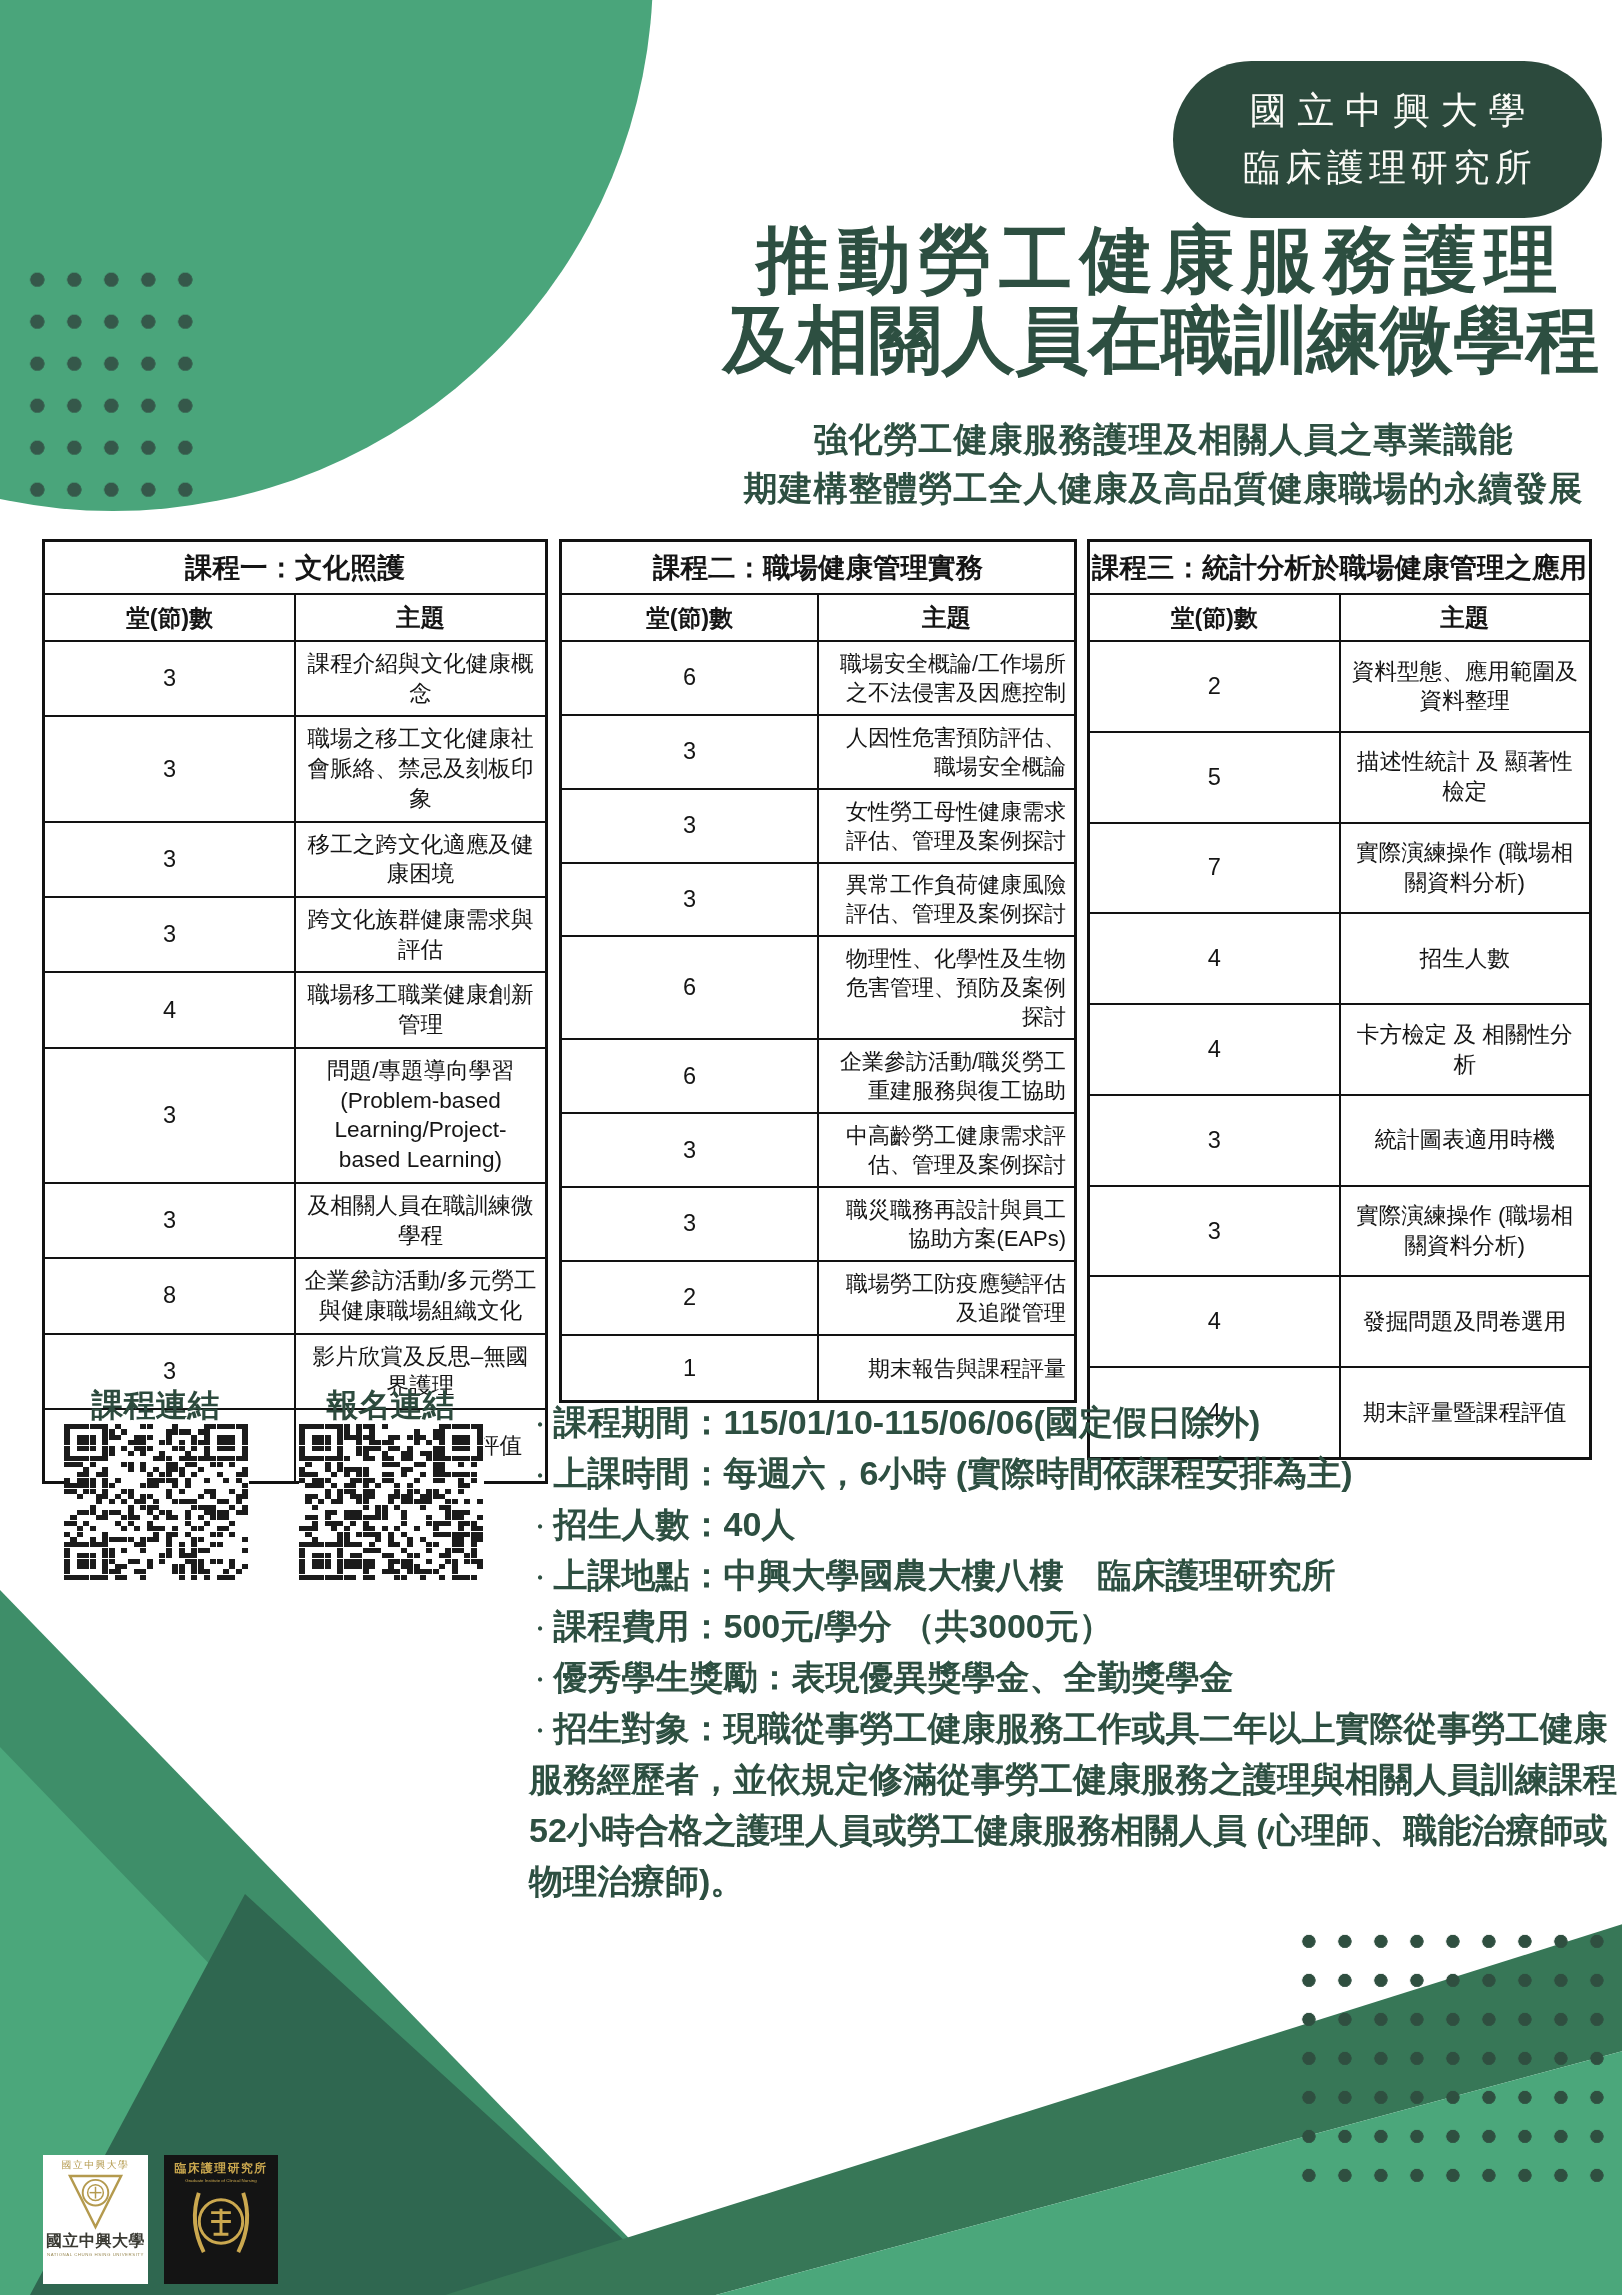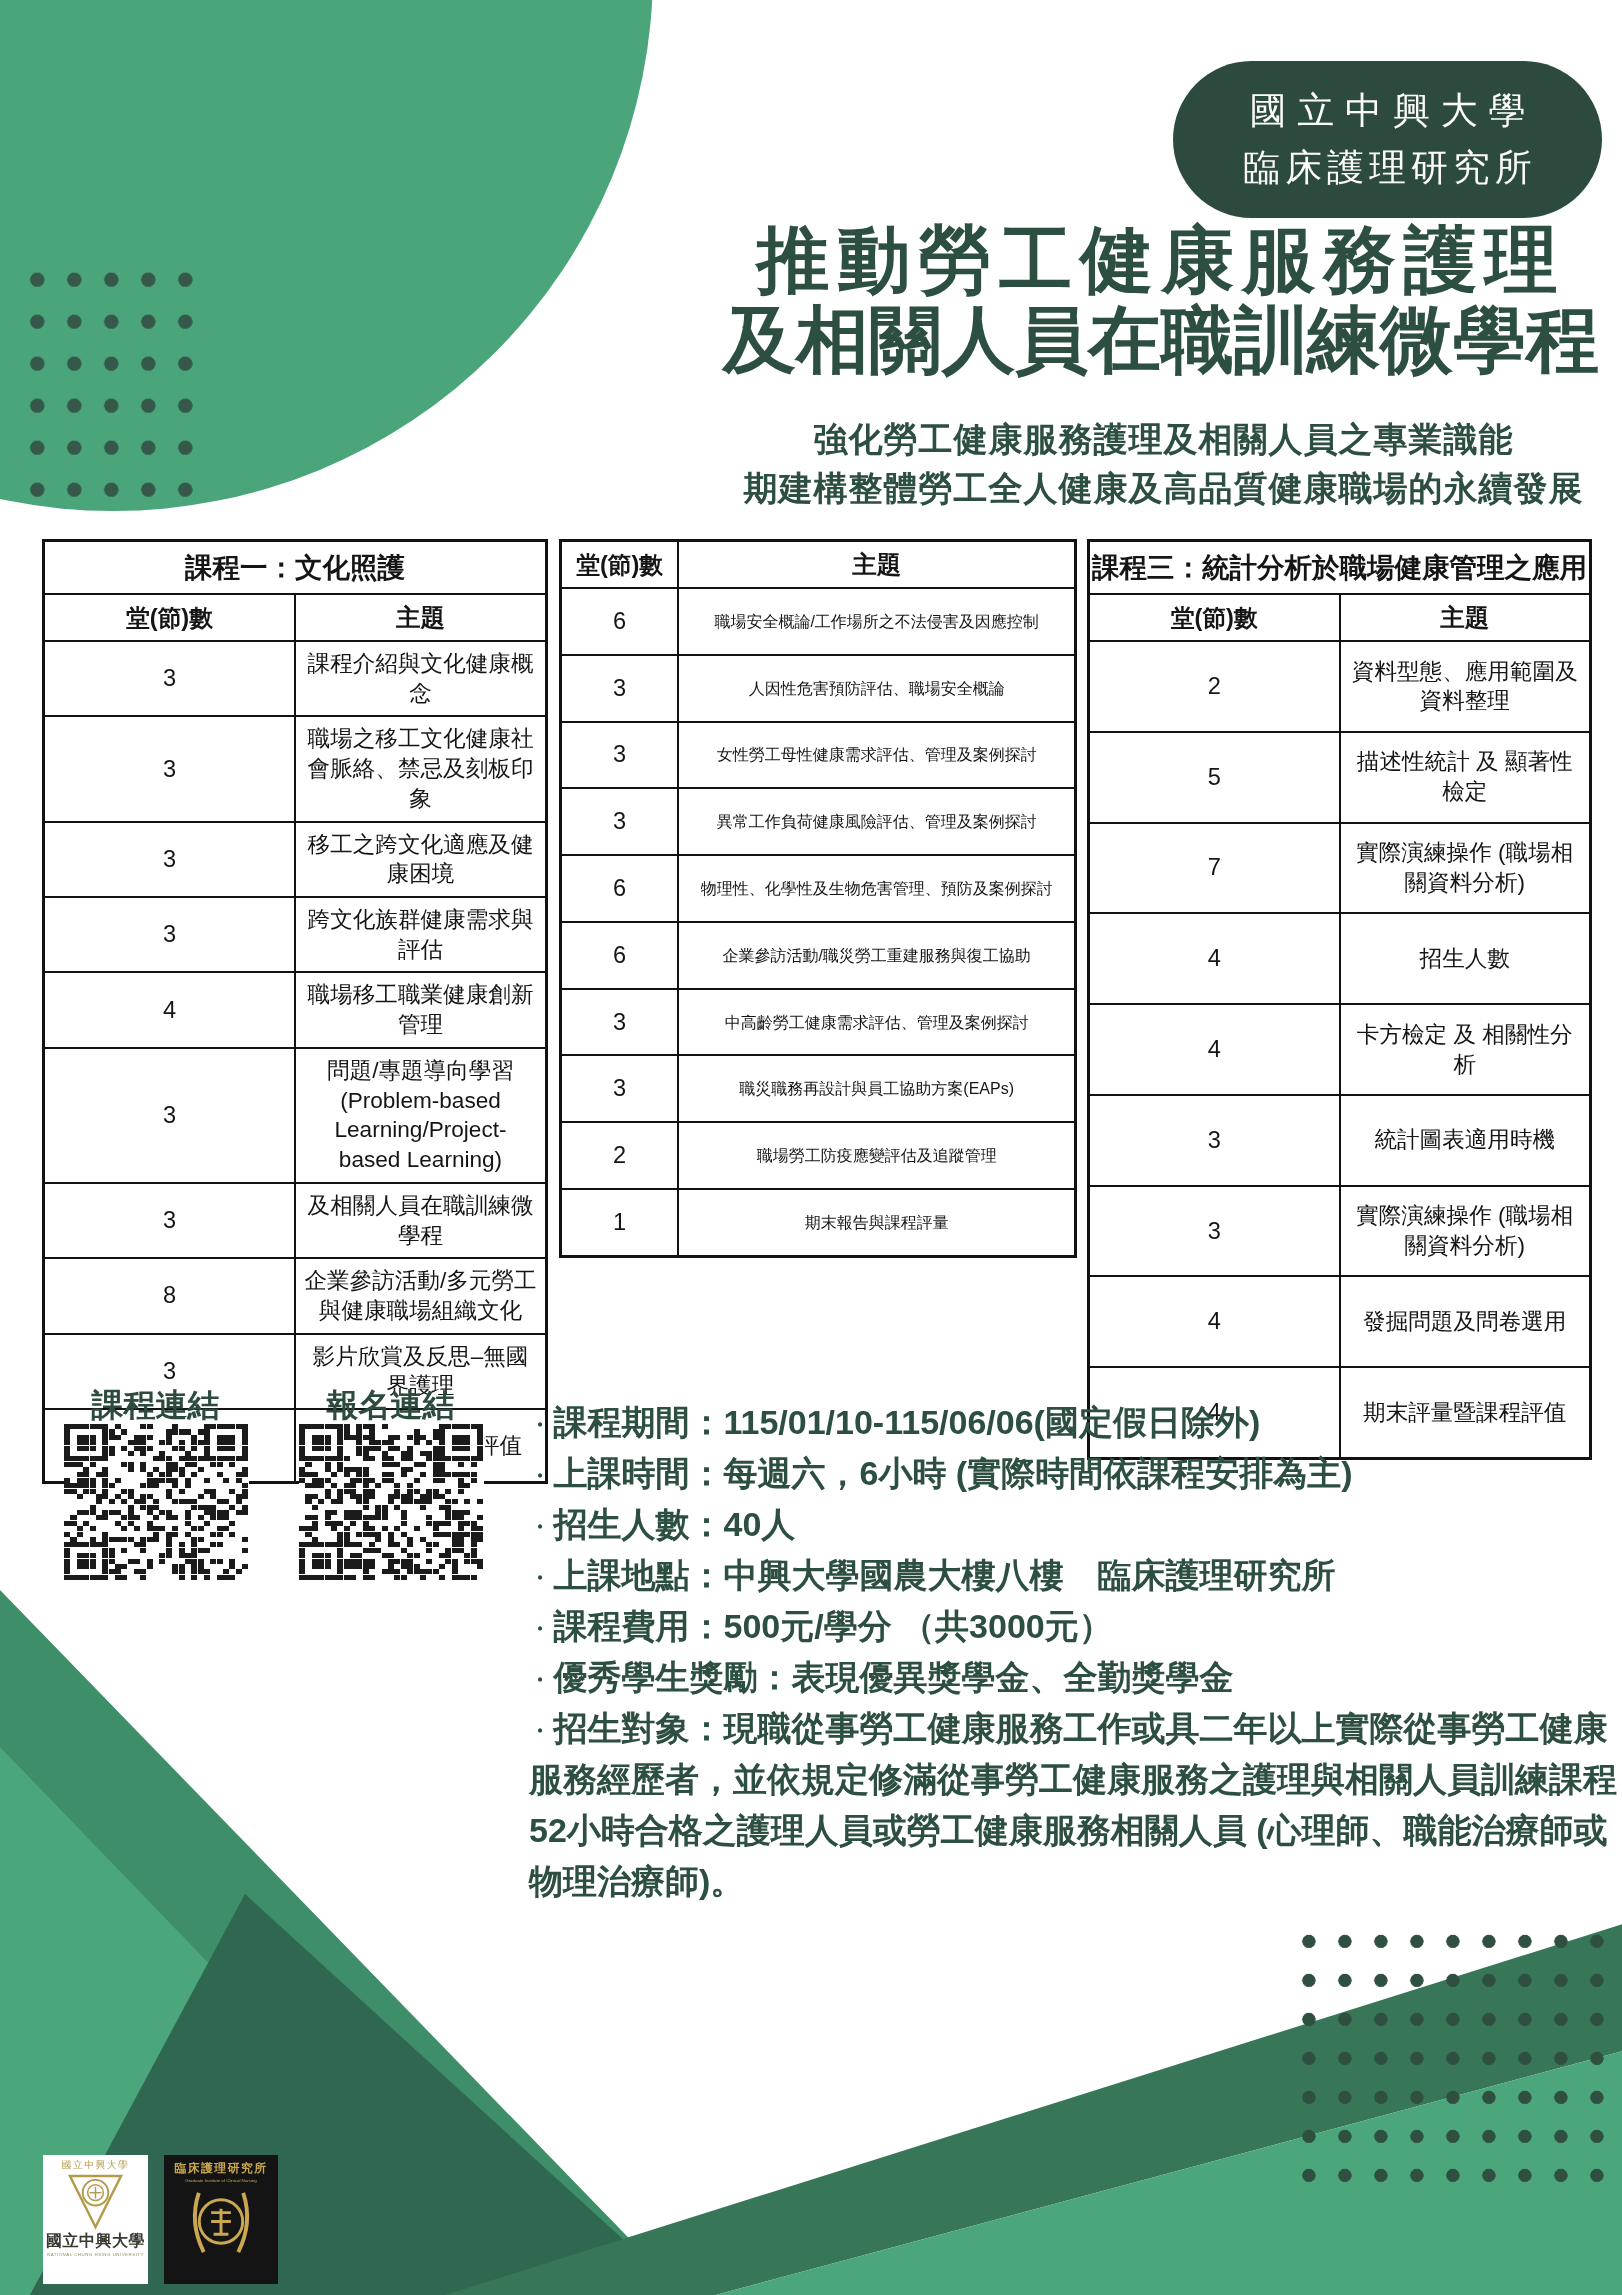--- a/index.html
+++ b/index.html
@@ -37,21 +37,21 @@
   #tbl3{left:1087px;width:505px;}
   table.ctable{width:100%;border-collapse:collapse;border:3.9px solid #121212;table-layout:fixed;background:#fff;}
   table.ctable th,table.ctable td{border:2.9px solid #121212;color:#151515;}
   .tbl-title{height:47px;font-size:27.5px;font-weight:800;text-align:center;padding:2px;}
   th.h-num{width:22%;font-size:23.6px;font-weight:800;height:43px;}
   th.h-topic{font-size:24.5px;font-weight:800;}
   td.num{text-align:center;font-size:23.6px;}
   td.topic{text-align:center;font-size:22.6px;line-height:1.32;padding:6.9px 7.9px;}
   #tbl1 td{height:57px;}
   #tbl2 td{height:51px;}
-  #tbl2 td.topic{font-size:16px;}
+  #tbl2 td.topic{font-size:22px;text-align:right;}
   #tbl3 td{height:75px;}
   
   .qr-label{position:absolute;top:1384px;text-align:center;color:#2C4A3D;font-size:32px;font-weight:800;}
   #qr-label-1{left:63px;width:185px;}
   #qr-label-2{left:298px;width:185px;}
   .qr{position:absolute;top:1424px;width:185px;height:156px;background:#ffffff;}
   #qr1{left:64px;}
   #qr2{left:299px;}
   .qr i{position:absolute;background:#1b1b1b;}
   
@@ -160,20 +160,23 @@
           <td class="num">3</td>
           <td class="topic">期末報告暨課程評值</td>
         </tr>
         </tbody>
     </table>
   </div>
 
   <div class="tbl" id="tbl2">
     <table class="ctable">
       <thead>
+        <tr>
+            <th class="tbl-title" colspan="2">課程二：職場健康管理實務</th>
+          </tr>
         <tr>
           <th class="h-num">堂(節)數</th>
           <th class="h-topic">主題</th>
         </tr>
       </thead>
       <tbody>
 
       <tr>
           <td class="num">6</td>
           <td class="topic">職場安全概論/工作場所之不法侵害及因應控制</td>

